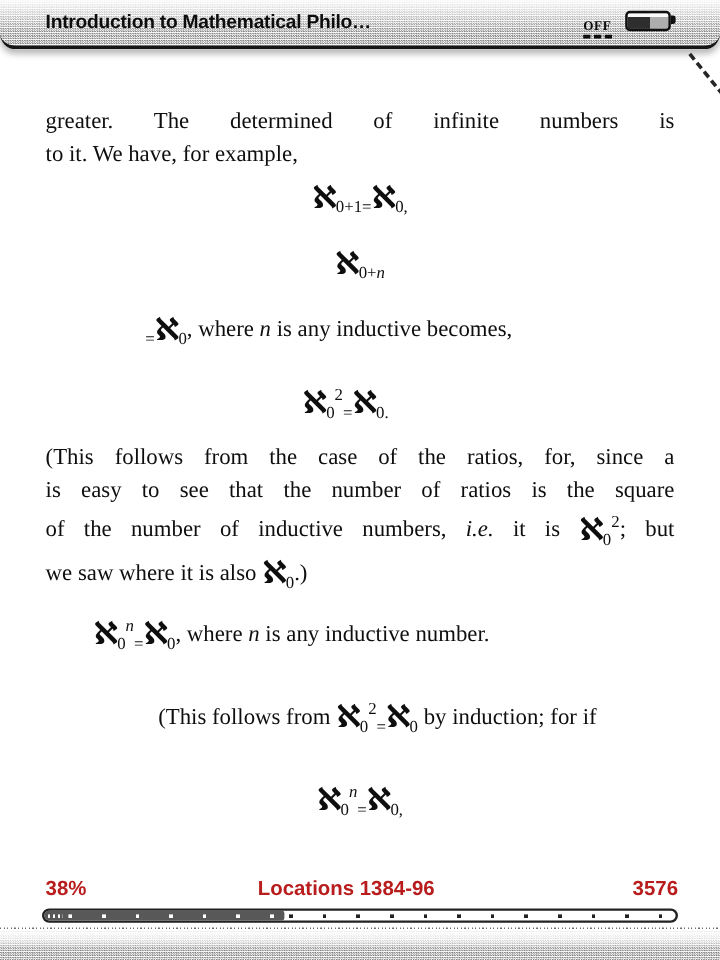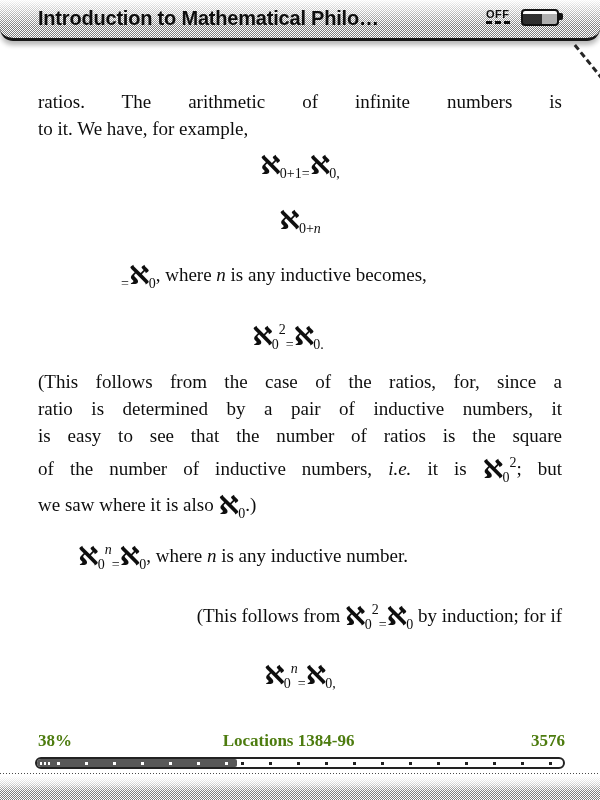--- a/index.html
+++ b/index.html
@@ -7,54 +7,54 @@
        -webkit-font-smoothing:antialiased;}
 
   
   .header{position:absolute;top:0;left:0;width:600px;height:38px;
     border-bottom:3px solid #161616;border-radius:0 0 13px 13px;
     box-shadow:0 4px 5px #b8b8b8;
     background-image:linear-gradient(rgba(255,255,255,.95),rgba(255,255,255,0) 70%),
       repeating-conic-gradient(#7d7d7d 0% 25%,#ffffff 0% 50%);
     background-size:100% 100%,2px 2px;}
   .title{position:absolute;left:38px;top:0;line-height:37px;
-    font-family:"Liberation Sans",sans-serif;font-weight:bold;font-size:20px;
+    font-family:"Liberation Sans",sans-serif;font-weight:bold;font-size:16px;
     letter-spacing:-.2px;color:#0d0d0d;white-space:nowrap;}
-  .off{position:absolute;left:486px;top:8px;font-family:Liberation Sans, sans-serif;
+  .off{position:absolute;left:486px;top:16px;font-family:Liberation Serif, serif;
     font-weight:bold;font-size:11px;letter-spacing:.5px;color:#0d0d0d;
     border-bottom:3px dashed #0d0d0d;padding-bottom:1px;}
   .batt{position:absolute;left:521px;top:9px;width:34px;height:13px;
     border:2px solid #101010;border-radius:4px;
     background-image:linear-gradient(180deg,#fafafa 0 3px,rgba(250,250,250,0) 3px),
       linear-gradient(90deg,#2e2e2e 0 55%,#aeaeae 55%);}
   .batt::after{content:"";position:absolute;right:-6px;top:2px;width:4px;height:7px;
     background:#101010;border-radius:0 2px 2px 0;}
   .diag{position:absolute;top:44px;left:576px;width:44px;height:0;
     border-top:3px dashed #262626;transform:rotate(51deg);transform-origin:0 0;}
 
   
   .content{position:absolute;left:38px;top:88px;width:524px;font-size:19px;line-height:27px;}
   .jline{text-align:justify;text-align-last:justify;}
   .pline{text-align:left;}
   .it{font-style:italic;}
 
   
   .fline{line-height:46px;text-align:center;}
   .find1{line-height:46px;text-align:left;padding-left:40px;}
-  .find2{line-height:43px;text-align:right;padding-left:29px;}
+  .find2{line-height:62px;text-align:center;padding-left:29px;}
   .shiftA{transform:translateX(-26px);}
   .shiftB{transform:translateX(-12px);}
   .al{font-family:"DejaVu Sans",sans-serif;font-weight:bold;font-size:26px;
       vertical-align:-3px;letter-spacing:-1px;}
   .fs{font-size:14px;vertical-align:-7px;}
   .fp{font-size:14px;vertical-align:8px;}
 
   
   .frow{position:absolute;top:731px;left:0;width:600px;height:22px;
-    font-family:Liberation Serif, serif;font-weight:bold;font-size:17px;color:#4d7c0f;}
+    font-family:Liberation Sans, sans-serif;font-weight:bold;font-size:17px;color:#b91c1c;}
   .fpct{position:absolute;left:38px;top:0;}
   .floc{position:absolute;left:0;width:577px;text-align:center;top:0;}
   .ftot{position:absolute;right:35px;top:0;}
 
   .pbar{position:absolute;left:35px;top:757px;width:530px;height:12px;
     border:2px solid #222;border-radius:7px;background:#fff;box-sizing:border-box;}
   .pticks{position:absolute;left:8px;right:4px;top:3px;height:3px;
     background:repeating-linear-gradient(90deg,#222 0 3px,transparent 3px 28px);}
   .pfill{position:absolute;left:0;top:0;bottom:0;width:38%;
     background:#585858;border-radius:4px 2px 2px 4px;}
@@ -75,33 +75,32 @@
 
 <div class="header">
   <div class="title">Introduction to Mathematical Philo…</div>
   <div class="off">OFF</div>
   <div class="batt"></div>
 </div>
 <div class="diag"></div>
 
 <div class="content">
 
-  <div class="jline"><span>ratios. The arithmetic of infinite numbers is</span></div>
+  <div class="jline"><span>greater. The determined of infinite numbers is</span></div>
   <div class="pline"><span>to it. We have, for example,</span></div>
 
   <div class="fline"><span class="al">ℵ</span><span class="fs">0+1=</span><span class="al">ℵ</span><span class="fs">0,</span></div>
 
   <div class="fline"><span class="al">ℵ</span><span class="fs">0+</span><span class="fs it">n</span></div>
 
   <div class="fline shiftA"><span class="fs">=</span><span class="al">ℵ</span><span class="fs">0</span><span>, where </span><span class="it">n</span><span> is any inductive becomes,</span></div>
 
   <div class="fline shiftB"><span class="al">ℵ</span><span class="fs">0</span><span class="fp">2</span><span class="fs">=</span><span class="al">ℵ</span><span class="fs">0.</span></div>
 
   <div class="jline"><span>(This follows from the case of the ratios, for, since a</span></div>
-  <div class="jline"><span>ratio is determined by a pair of inductive numbers, it</span></div>
   <div class="jline"><span>is easy to see that the number of ratios is the square</span></div>
   <div class="jline"><span>of the number of inductive numbers, </span><span class="it">i.e.</span><span> it is </span><span class="al">ℵ</span><span class="fs">0</span><span class="fp">2</span><span>; but</span></div>
   <div class="pline"><span>we saw where it is also </span><span class="al">ℵ</span><span class="fs">0</span><span>.)</span></div>
 
   <div class="find1"><span class="al">ℵ</span><span class="fs">0</span><span class="fp it">n</span><span class="fs">=</span><span class="al">ℵ</span><span class="fs">0</span><span>, where </span><span class="it">n</span><span> is any inductive number.</span></div>
 
   <div class="find2"><span>(This follows from </span><span class="al">ℵ</span><span class="fs">0</span><span class="fp">2</span><span class="fs">=</span><span class="al">ℵ</span><span class="fs">0</span><span> by induction; for if</span></div>
 
   <div class="fline"><span class="al">ℵ</span><span class="fs">0</span><span class="fp it">n</span><span class="fs">=</span><span class="al">ℵ</span><span class="fs">0,</span></div>
 

